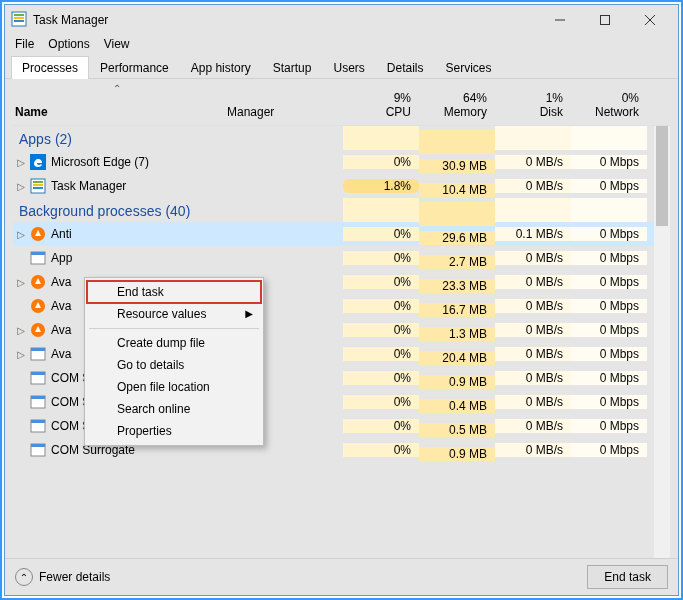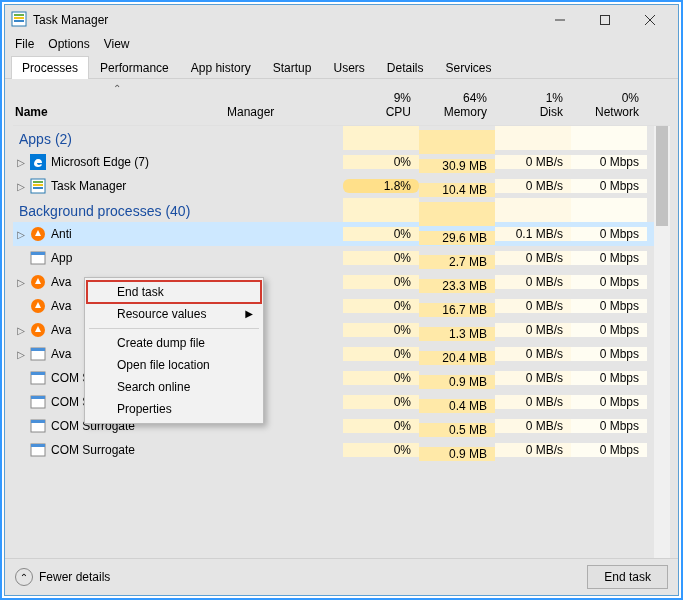--- a/index.html
+++ b/index.html
@@ -346,16 +346,17 @@
 </div>
 
 <div class="ctxmenu">
   <div class="ctxitem highlight">End task</div>
   <div class="ctxitem">
     <span>Resource values</span>
     <span class="arrow">▶</span>
   </div>
   <div class="ctxsep"></div>
   <div class="ctxitem">Create dump file</div>
+  <div class="ctxitem">Go to details</div>
   <div class="ctxitem">Open file location</div>
   <div class="ctxitem">Search online</div>
   <div class="ctxitem">Properties</div>
 </div>
 
 </body></html>

